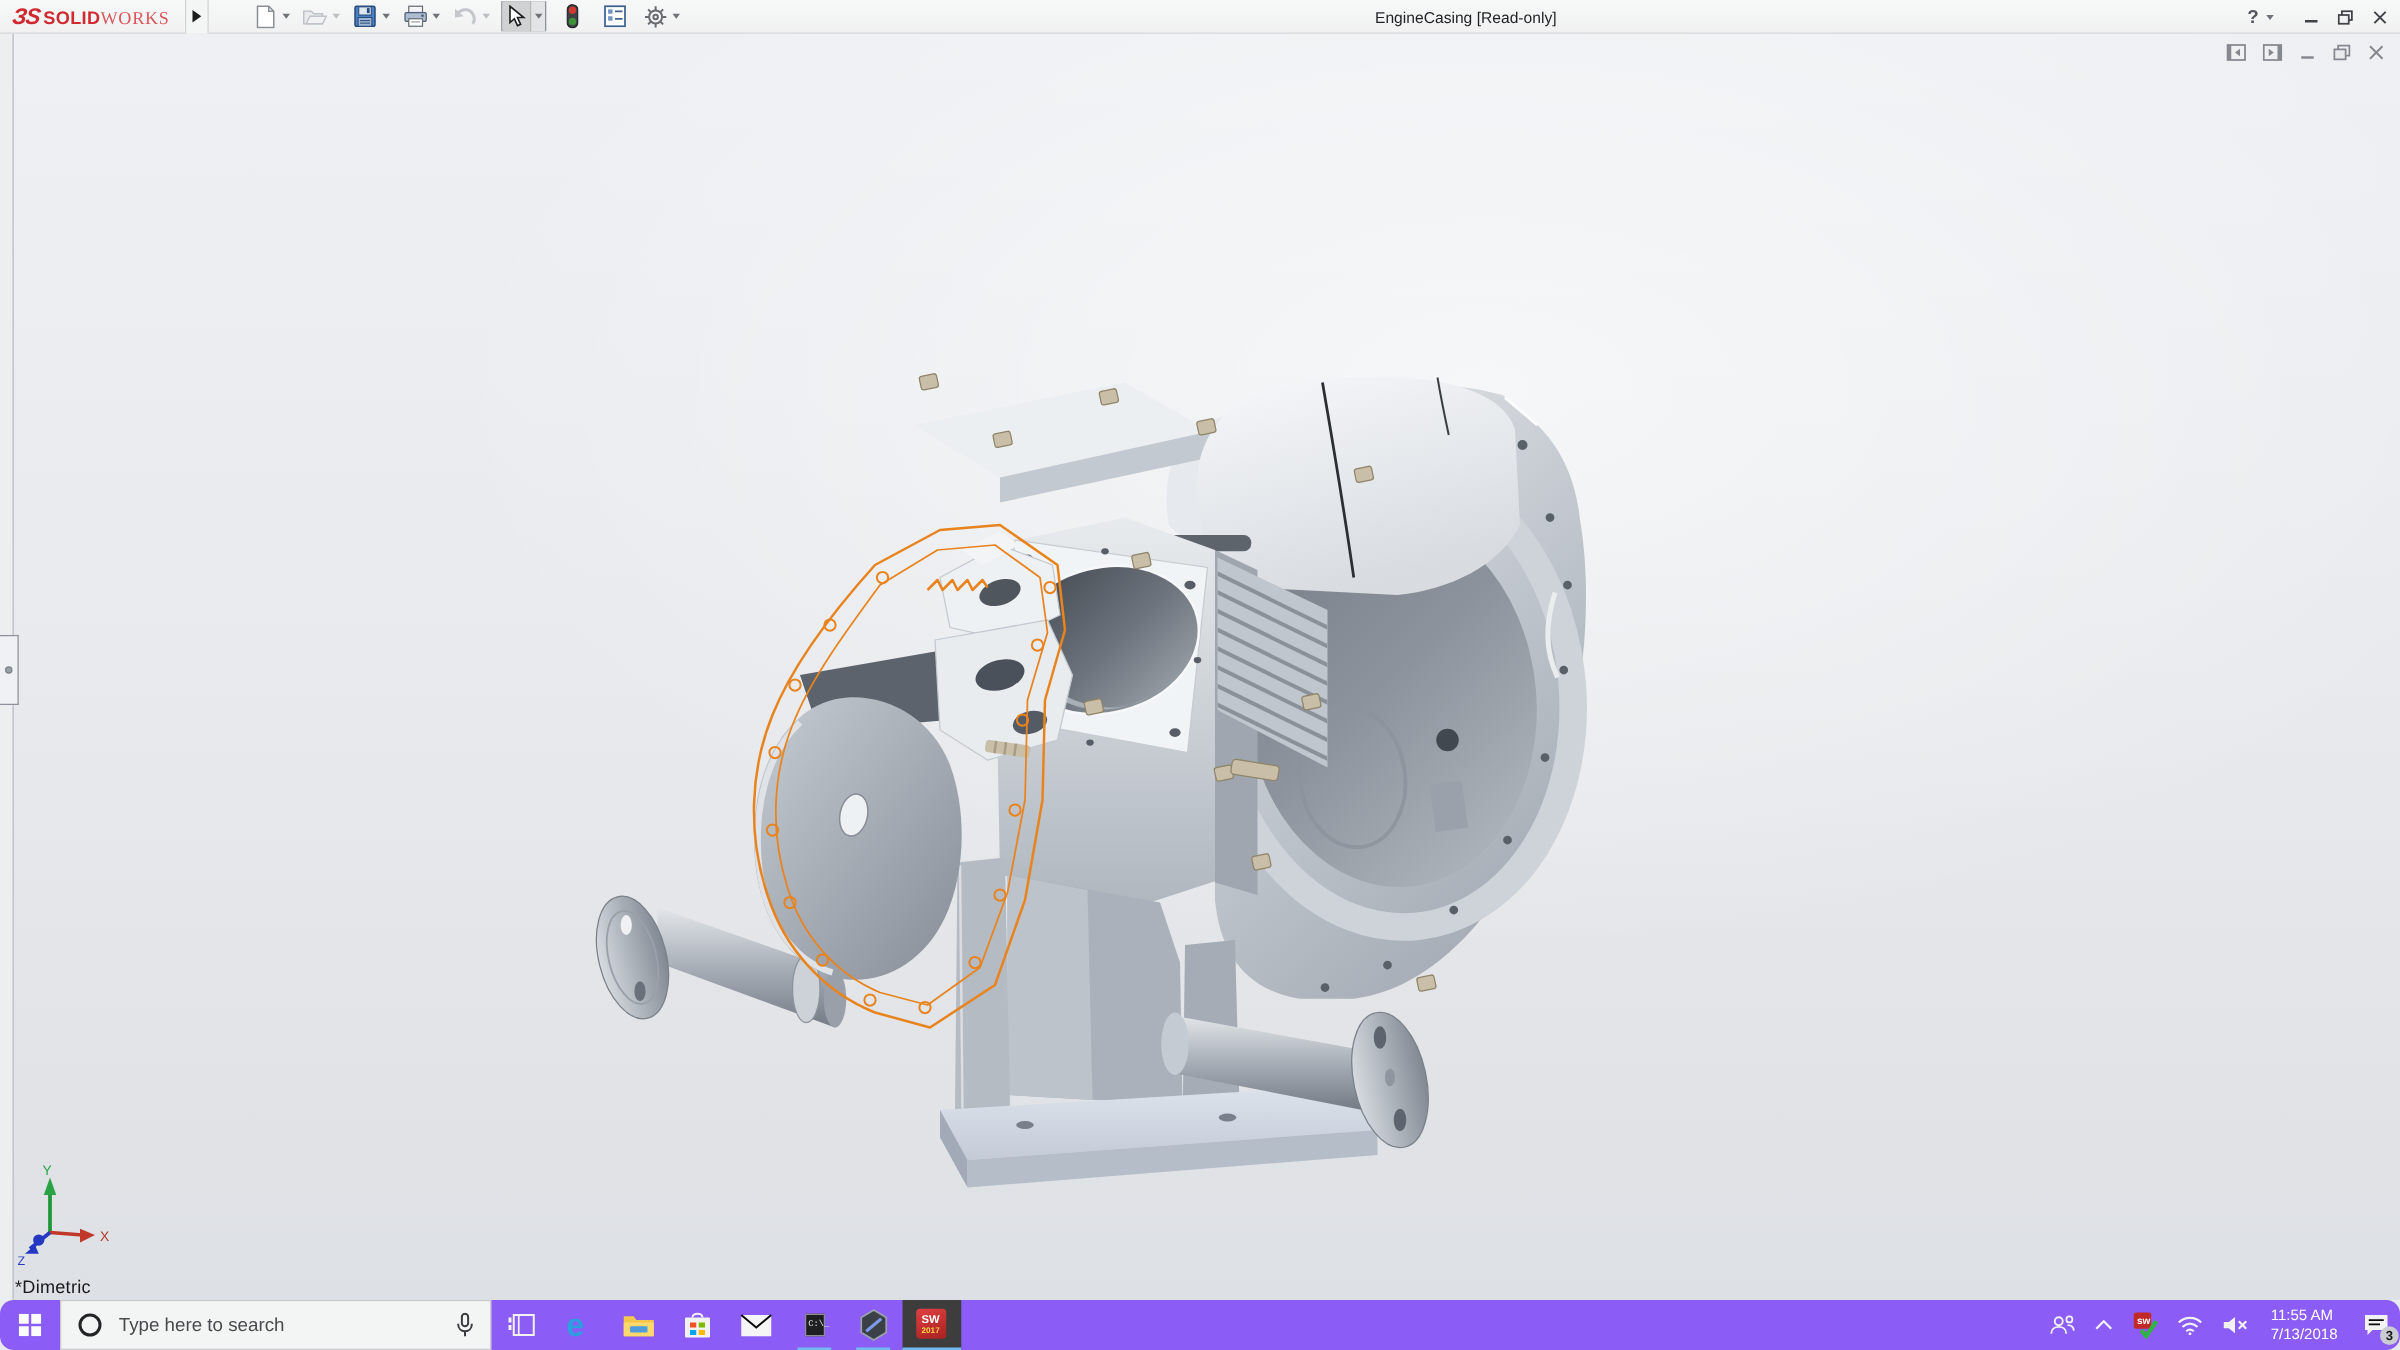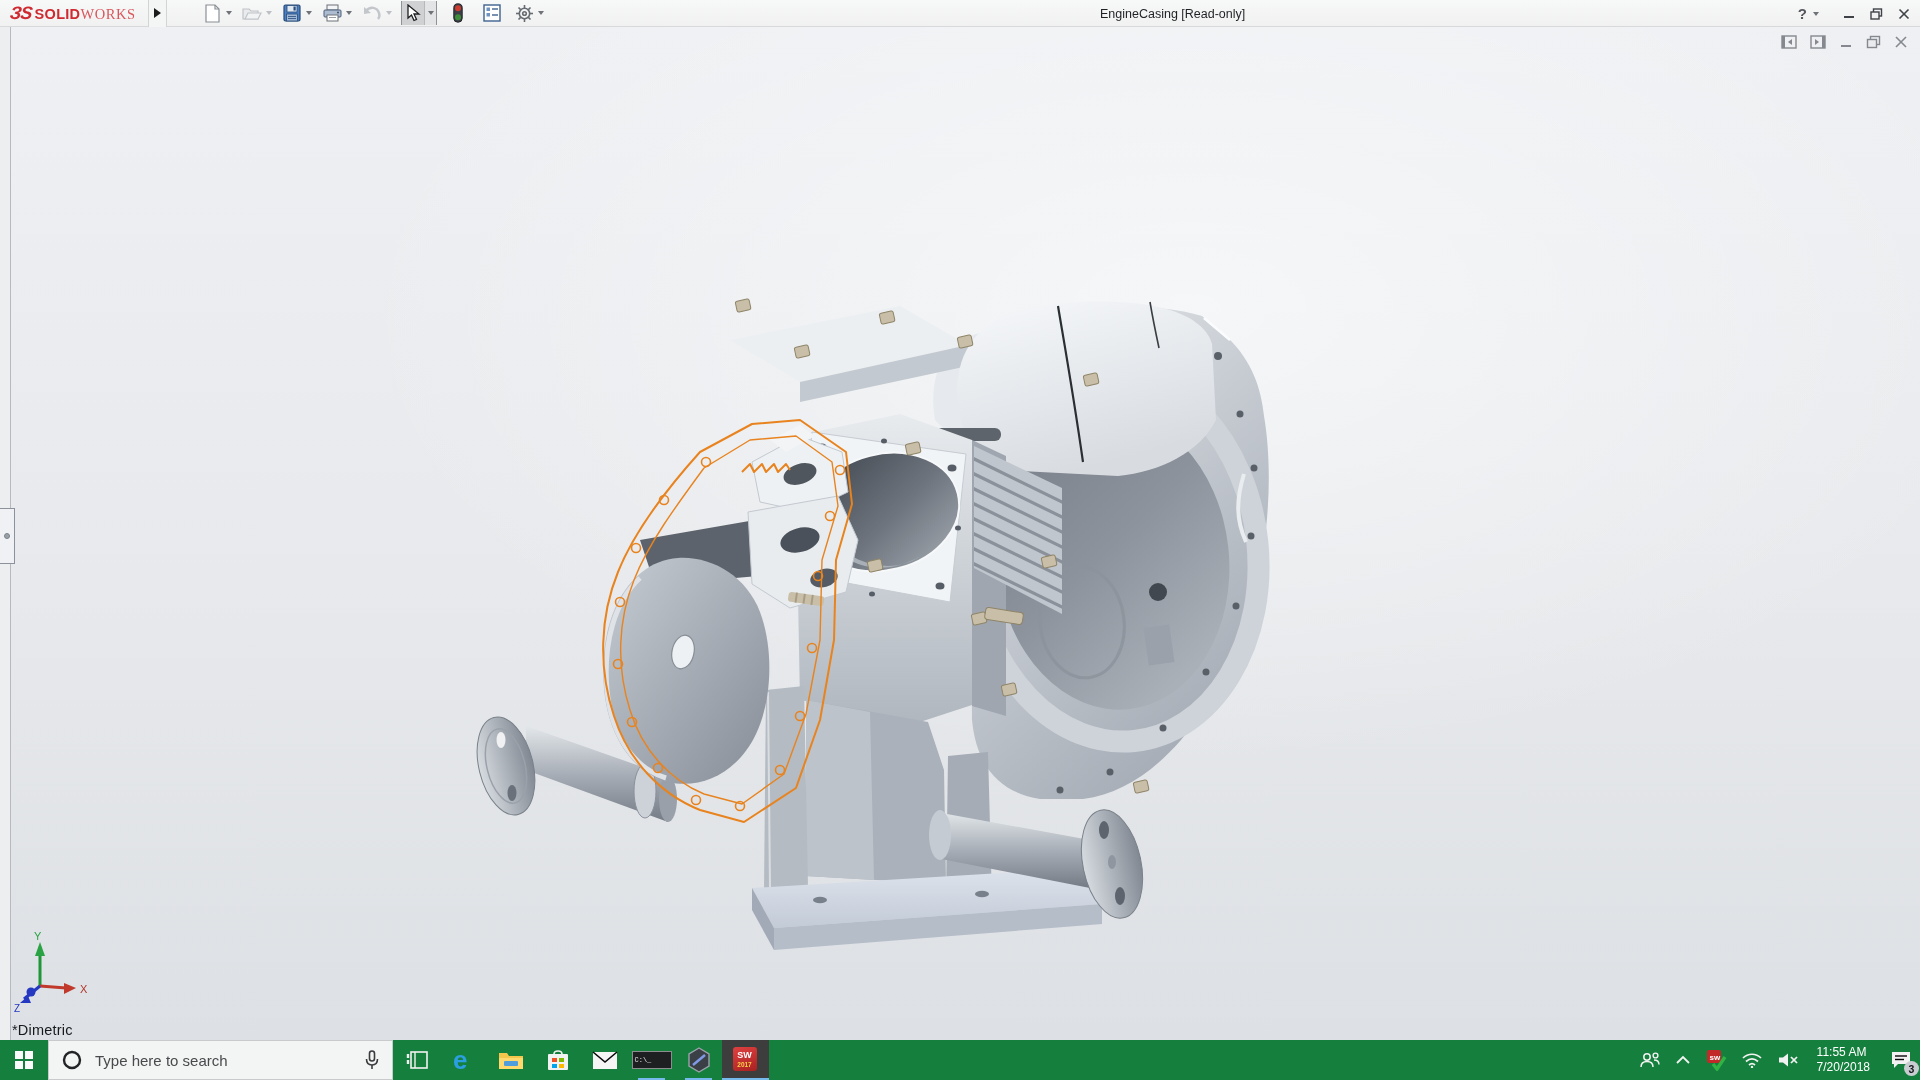--- a/index.html
+++ b/index.html
@@ -47,22 +47,22 @@
     position:absolute; left:0; top:481px; width:15px; height:56px;
     background:#f0f1f4; border:1px solid #8d929a; border-left:none;
     display:flex; align-items:center; justify-content:center;
   }
   .panel-tab .dot{ width:6px; height:6px; border-radius:50%; background:#9aa0a7; border:1px solid #7c828a; }
   .doc-controls{ position:absolute; top:8px; right:12px; display:flex; align-items:center; gap:13px; }
   .view-label{ position:absolute; left:12px; top:995px; font-size:14.5px; color:#17191c; letter-spacing:.2px; }
 
   
   .taskbar{
-    position:absolute; bottom:0; left:0; width:1920px; height:40px; background:#15803d;
-    display:flex; align-items:stretch; z-index:100;
+    position:absolute; bottom:0; left:0; width:1920px; height:40px; background:#8b5cf6;
+    display:flex; align-items:stretch; z-index:100;border-radius:11px;
   }
   .start{ width:48px; display:flex; align-items:center; justify-content:center; }
   .searchbox{
     width:345px; background:#f3f4f4; display:flex; align-items:center; padding-left:13px;
     border:1px solid #c9cacb;
   }
   .searchbox .ctext{ font-size:15px; color:#484a4c; margin-left:13px; }
   .searchbox .mic{ margin-left:auto; margin-right:13px; }
   .apps{ display:flex; }
   .app{ width:47px; display:flex; align-items:center; justify-content:center; position:relative; }
@@ -77,21 +77,21 @@
     background:#c9cdd2; color:#131517; font-size:10.5px; font-weight:bold;
     display:flex; align-items:center; justify-content:center;
   }
   .sw-tile{ position:relative; width:26px; height:26px; }
   .sw-cube{
     width:24px; height:24px; border-radius:3px;
     background:linear-gradient(160deg,#e04040,#a82121);
     color:#fff; font-weight:bold; font-size:9px; text-align:center; line-height:11px; padding-top:3px;
   }
   .sw-cube .yr{ display:block; color:#ffd24a; font-size:6.5px; font-weight:bold; line-height:7px; }
-  .cmdface{ width:40px; height:18px; background:#1d1f21; border:1px solid #8b8d8f; color:#e8e8e8; font-family:"Liberation Mono",monospace; font-size:7px; line-height:16px; padding-left:2px; }
+  .cmdface{ width:16px; height:18px; background:#1d1f21; border:1px solid #8b8d8f; color:#e8e8e8; font-family:"Liberation Mono",monospace; font-size:7px; line-height:16px; padding-left:2px; }
 </style>
 </head>
 <body>
 
 <div class="titlebar">
   <div class="logo">
     <span class="swoosh">ЗS</span>
     <span class="b1">SOLID</span>
     <span class="b2">WORKS</span>
   </div>
@@ -578,21 +578,21 @@
       <path d="M8,13 C10,11.3 12,11.3 14,13" fill="none" stroke="#f2f2f2" stroke-width="1.7"></path>
       <circle cx="11" cy="15" r="1.2" fill="#f2f2f2"></circle>
     </svg>
     <svg width="22" height="16" viewBox="0 0 22 16">
       <polygon points="2,5.5 6,5.5 11,1.5 11,14.5 6,10.5 2,10.5" fill="#f2f2f2"></polygon>
       <line x1="14" y1="5" x2="20" y2="11" stroke="#f2f2f2" stroke-width="1.7"></line>
       <line x1="20" y1="5" x2="14" y2="11" stroke="#f2f2f2" stroke-width="1.7"></line>
     </svg>
     <div class="clock">
       <div>11:55 AM</div>
-      <div>7/20/2018</div>
+      <div>7/13/2018</div>
     </div>
     <div class="action">
       <svg width="22" height="20" viewBox="0 0 22 20">
         <path d="M2,2 L20,2 L20,14 L8,14 L4,18 L4,14 L2,14 Z" fill="#f2f2f2"></path>
         <line x1="5" y1="6" x2="17" y2="6" stroke="#080808" stroke-width="1.4"></line>
         <line x1="5" y1="9.5" x2="14" y2="9.5" stroke="#080808" stroke-width="1.4"></line>
       </svg>
       <span class="badge">3</span>
     </div>
   </div>

